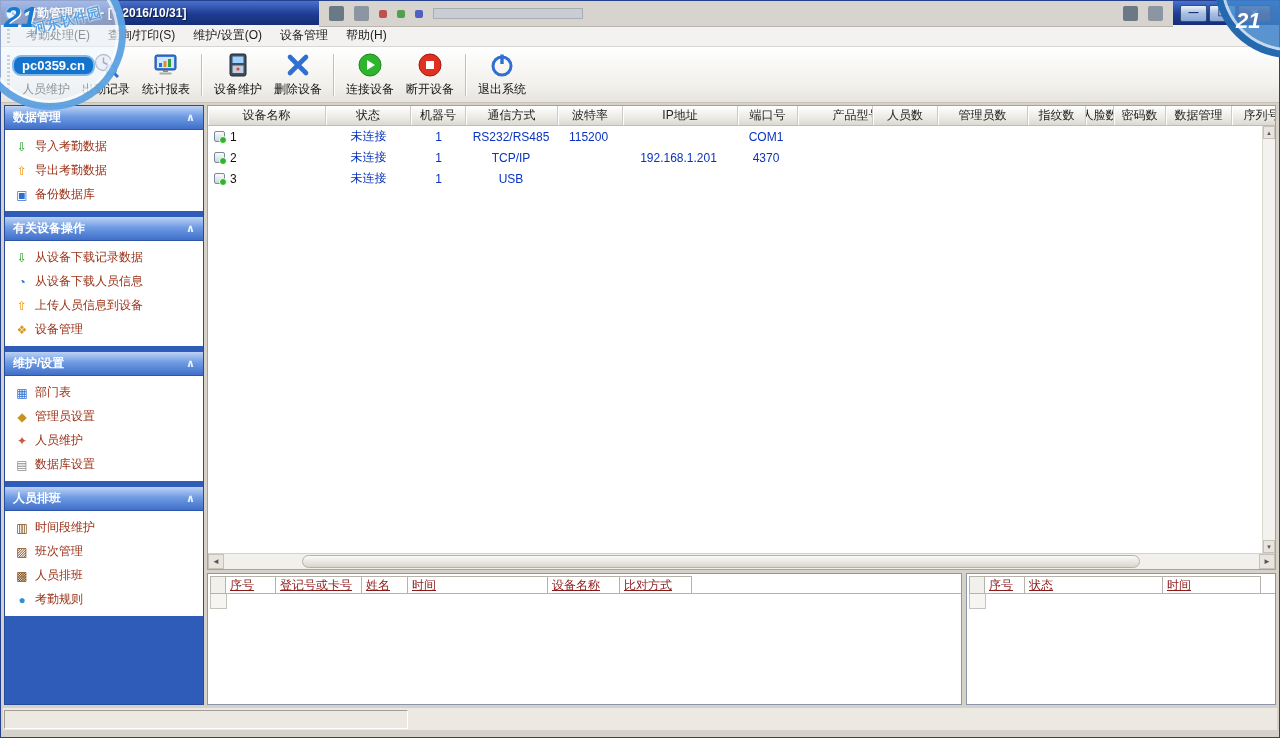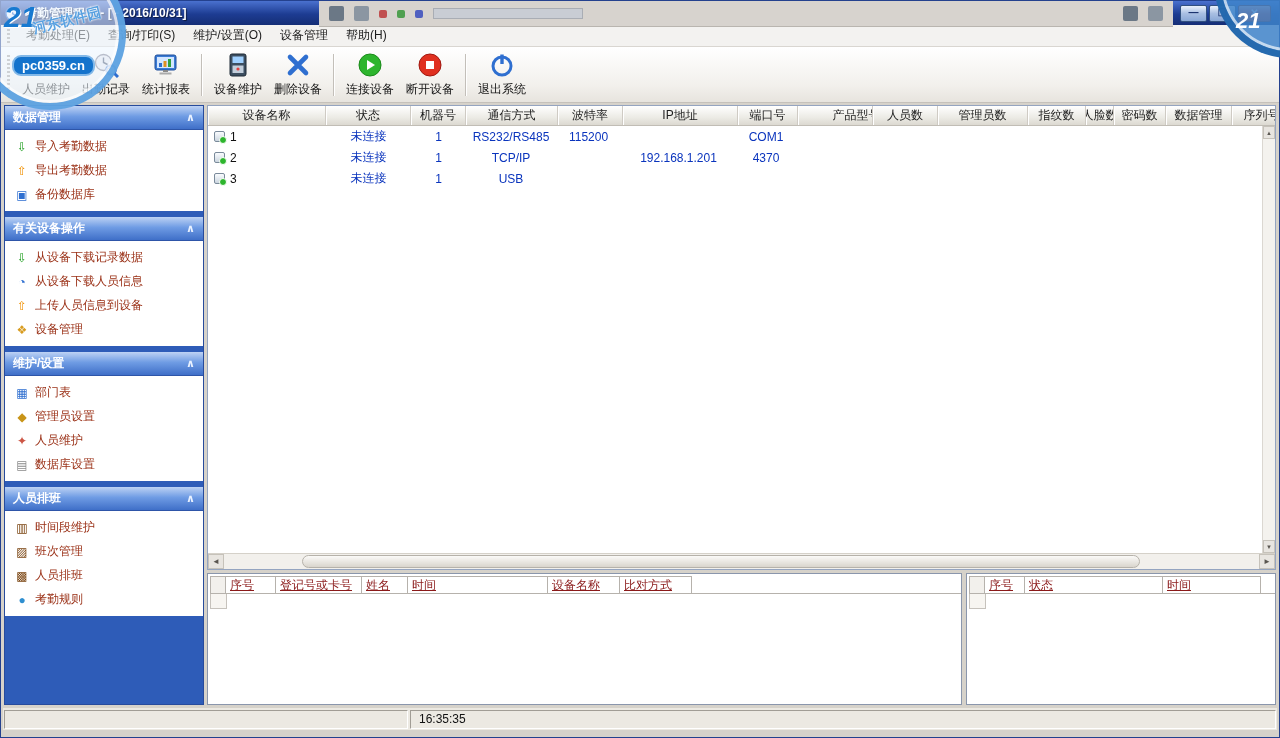--- a/index.html
+++ b/index.html
@@ -462,23 +462,20 @@
               </div>
             </div>
           <div class="bt-stub"></div>
         </div>
       </div>
     </div>
   </div>
 
   <div class="statusbar">
     <span class="sb-cell one"></span>
-    <span class="sb-cell two">
-      <span>16:35:35</span>
-    </span>
   </div>
 </div>
 
 <div class="wm wm-tl">
   <div class="wm-circle"></div>
   <span class="wm-glyph">21</span>
   <span class="wm-name">河东软件园</span>
   <span class="wm-pill">pc0359.cn</span>
 </div>
 <div class="wm wm-tr">

